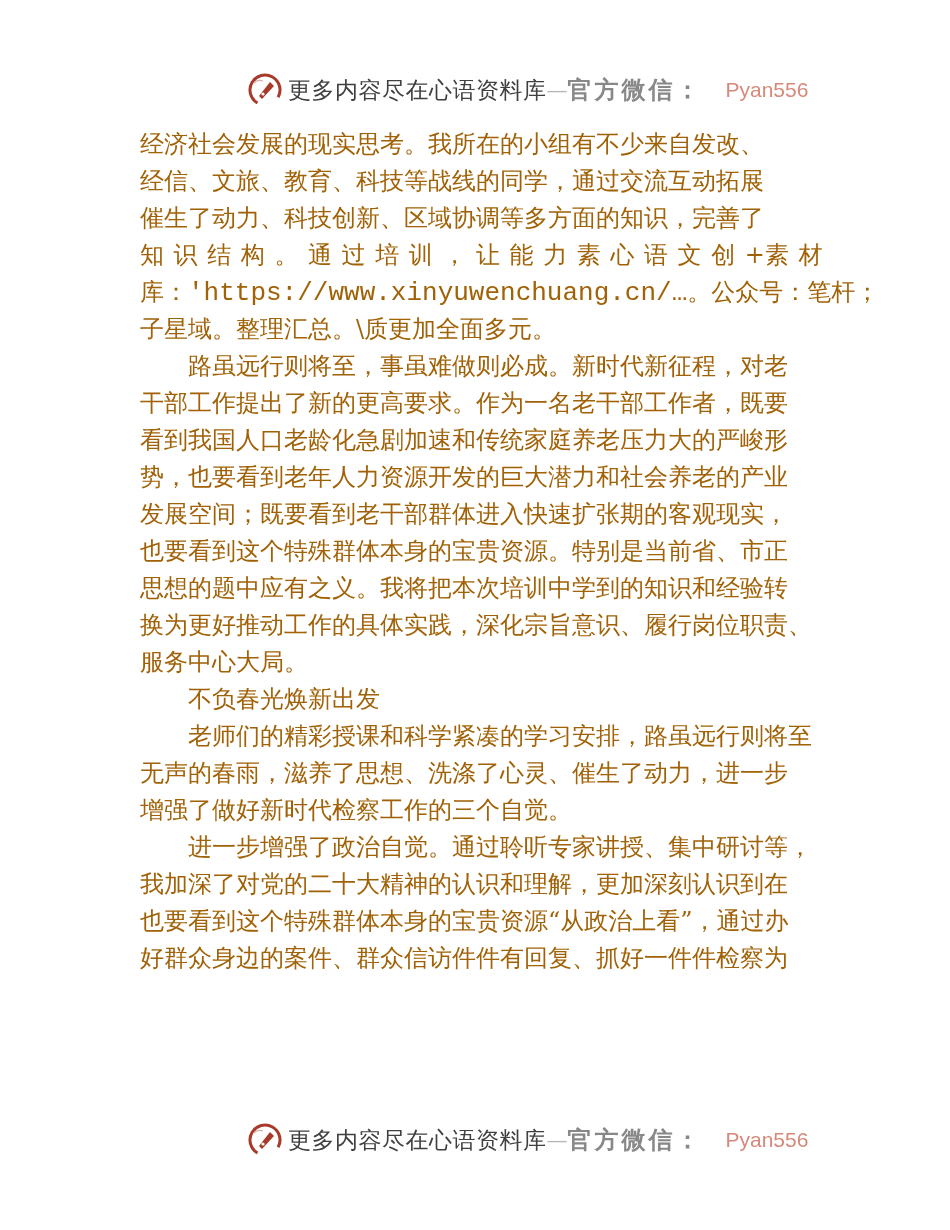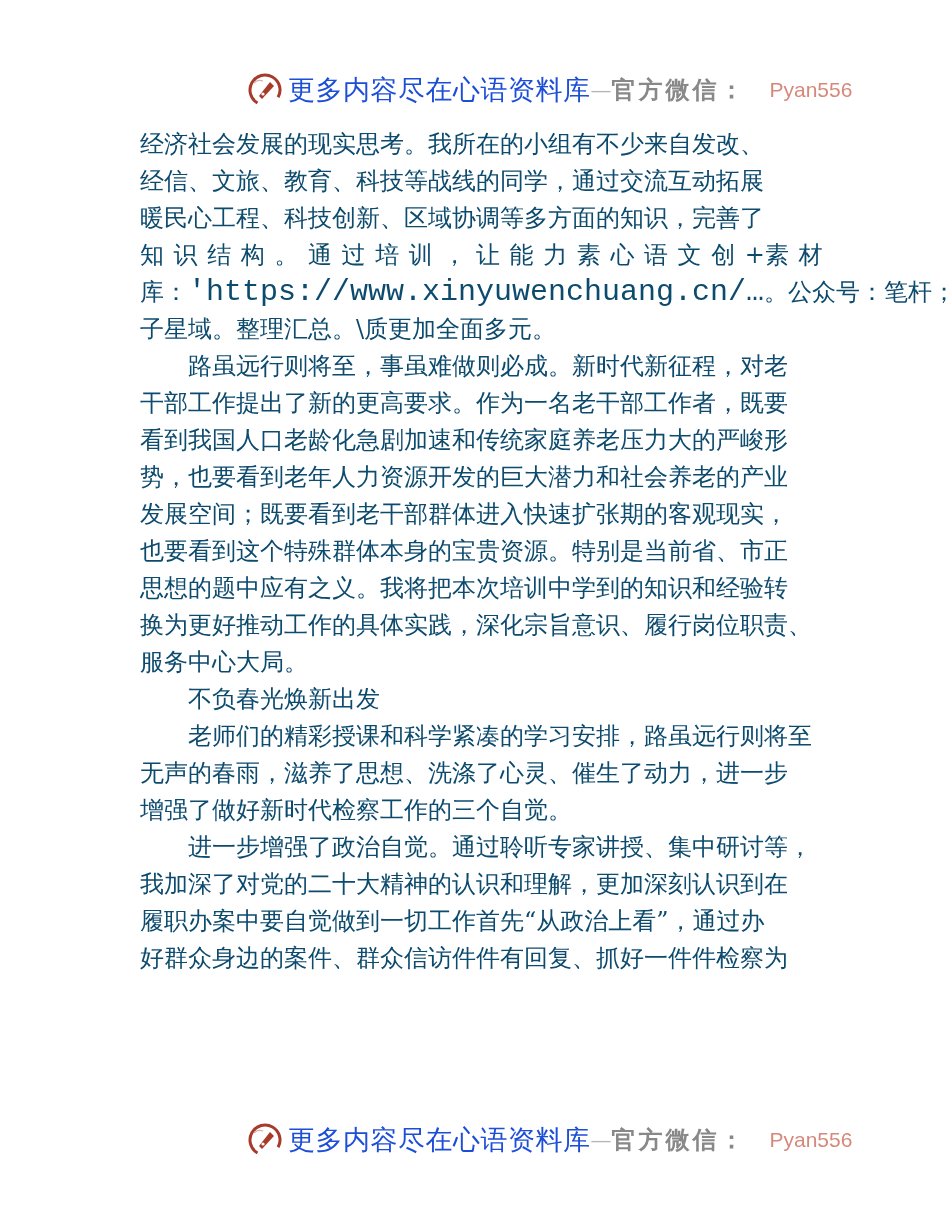--- a/index.html
+++ b/index.html
@@ -1,30 +1,30 @@
 <!DOCTYPE html>
 <html><head>
 <meta charset="utf-8">
 <style>
   html, body { margin: 0; padding: 0; background: #ffffff; }
   body { width: 950px; height: 1230px; position: relative; overflow: hidden; }
   .banner { position: absolute; left: 248px; height: 40px; display: flex; align-items: center; white-space: nowrap; }
   .banner.top { top: 70px; }
   .banner.bottom { top: 1120px; }
   .logo { width: 34px; height: 34px; margin-right: 6px; }
-  .b-main { font-family: "DejaVu Serif", serif; font-size: 27px; color: #1d4ed8; letter-spacing: 0.5px; }
+  .b-main { font-family: "DejaVu Serif", serif; font-size: 23px; color: #404040; letter-spacing: 0.5px; }
   .b-dash { font-family: "DejaVu Serif", serif; font-size: 21px; color: #b6b6b6; }
   .b-sub { font-family: "DejaVu Serif", serif; font-size: 24px; color: #888888; letter-spacing: 3px; font-weight: bold; }
   .b-id { font-family: "Liberation Sans", sans-serif; font-size: 21px; color: #d6897a; margin-left: 23px; }
   .content { position: absolute; left: 140px; top: 126px; width: 690px; }
-  .line { font-family: "DejaVu Serif", serif; font-size: 24px; line-height: 37px; height: 37px; color: #0c4a6e; white-space: nowrap; }
+  .line { font-family: "DejaVu Serif", serif; font-size: 24px; line-height: 37px; height: 37px; color: #a16207; white-space: nowrap; }
   .indent { padding-left: 48px; }
   .gap { }
   .sp { letter-spacing: 9.6px; }
-  .mono { font-family: "Liberation Mono", "DejaVu Sans Mono", monospace; font-size: 30px; margin-top: 48px; }
+  .mono { font-family: "Liberation Mono", "DejaVu Sans Mono", monospace; font-size: 26px; margin-top: 48px; }
 </style>
 </head>
 <body>
 
 <div class="banner top">
   <svg class="logo" viewBox="0 0 34 34">
     <circle cx="17" cy="17" r="15" fill="none" stroke="#a83a2a" stroke-width="3" stroke-dasharray="70 25" transform="rotate(120 17 17)"></circle>
     <path d="M11 23 L22 9 L26 13 L14 26 Z" fill="#a83a2a"></path>
     <circle cx="15" cy="21" r="1.6" fill="#fff"></circle>
     <path d="M6 10 Q10 6 15 8" fill="none" stroke="#d9b0a8" stroke-width="1.2"></path>
@@ -33,21 +33,21 @@
   <span class="b-dash">—</span>
   <span class="b-sub">官方微信：</span>
   <span class="b-id">Pyan556</span>
 </div>
 
 <div class="content">
 
   <div>
     <div class="line">经济社会发展的现实思考。我所在的小组有不少来自发改、</div>
     <div class="line">经信、文旅、教育、科技等战线的同学，通过交流互动拓展</div>
-    <div class="line">暖民心工程、科技创新、区域协调等多方面的知识，完善了</div>
+    <div class="line">催生了动力、科技创新、区域协调等多方面的知识，完善了</div>
     <div class="line">
       <span class="sp">知识结构。通过培训，让能力素心语文创</span><span>+</span><span class="sp">素材</span>
     </div>
     <div class="line">
       <span>库：</span><span class="mono">'https://www.xinyuwenchuang.cn/…</span><span>。公众号：笔杆；</span>
     </div>
     <div class="line">子星域。整理汇总。\质更加全面多元。</div>
   </div>
 
   <div class="gap">
@@ -68,21 +68,21 @@
 
   <div class="gap">
     <div class="line indent">老师们的精彩授课和科学紧凑的学习安排，路虽远行则将至</div>
     <div class="line">无声的春雨，滋养了思想、洗涤了心灵、催生了动力，进一步</div>
     <div class="line">增强了做好新时代检察工作的三个自觉。</div>
   </div>
 
   <div class="gap">
     <div class="line indent">进一步增强了政治自觉。通过聆听专家讲授、集中研讨等，</div>
     <div class="line">我加深了对党的二十大精神的认识和理解，更加深刻认识到在</div>
-    <div class="line">履职办案中要自觉做到一切工作首先“从政治上看”，通过办</div>
+    <div class="line">也要看到这个特殊群体本身的宝贵资源“从政治上看”，通过办</div>
     <div class="line">好群众身边的案件、群众信访件件有回复、抓好一件件检察为</div>
   </div>
 </div>
 
 <div class="banner bottom">
   <svg class="logo" viewBox="0 0 34 34">
     <circle cx="17" cy="17" r="15" fill="none" stroke="#a83a2a" stroke-width="3" stroke-dasharray="70 25" transform="rotate(120 17 17)"></circle>
     <path d="M11 23 L22 9 L26 13 L14 26 Z" fill="#a83a2a"></path>
     <circle cx="15" cy="21" r="1.6" fill="#fff"></circle>
     <path d="M6 10 Q10 6 15 8" fill="none" stroke="#d9b0a8" stroke-width="1.2"></path>

